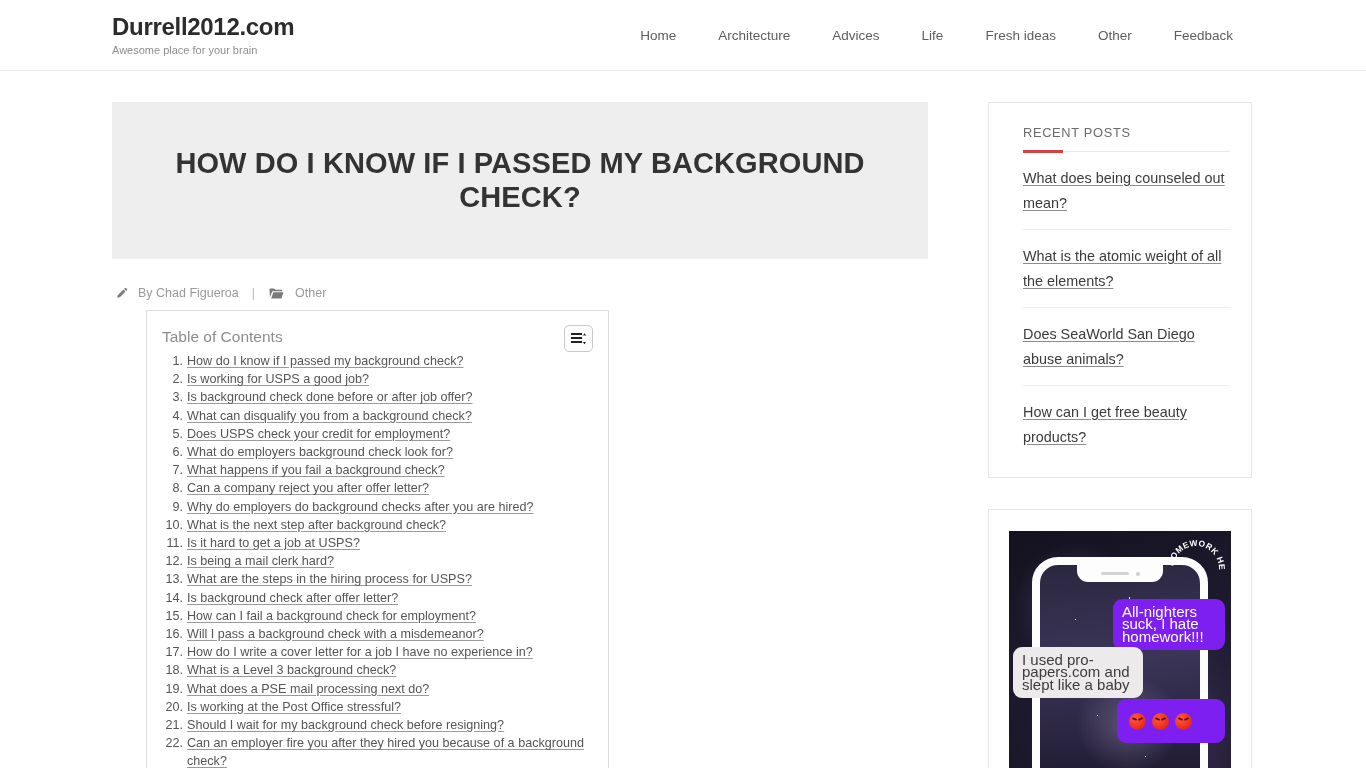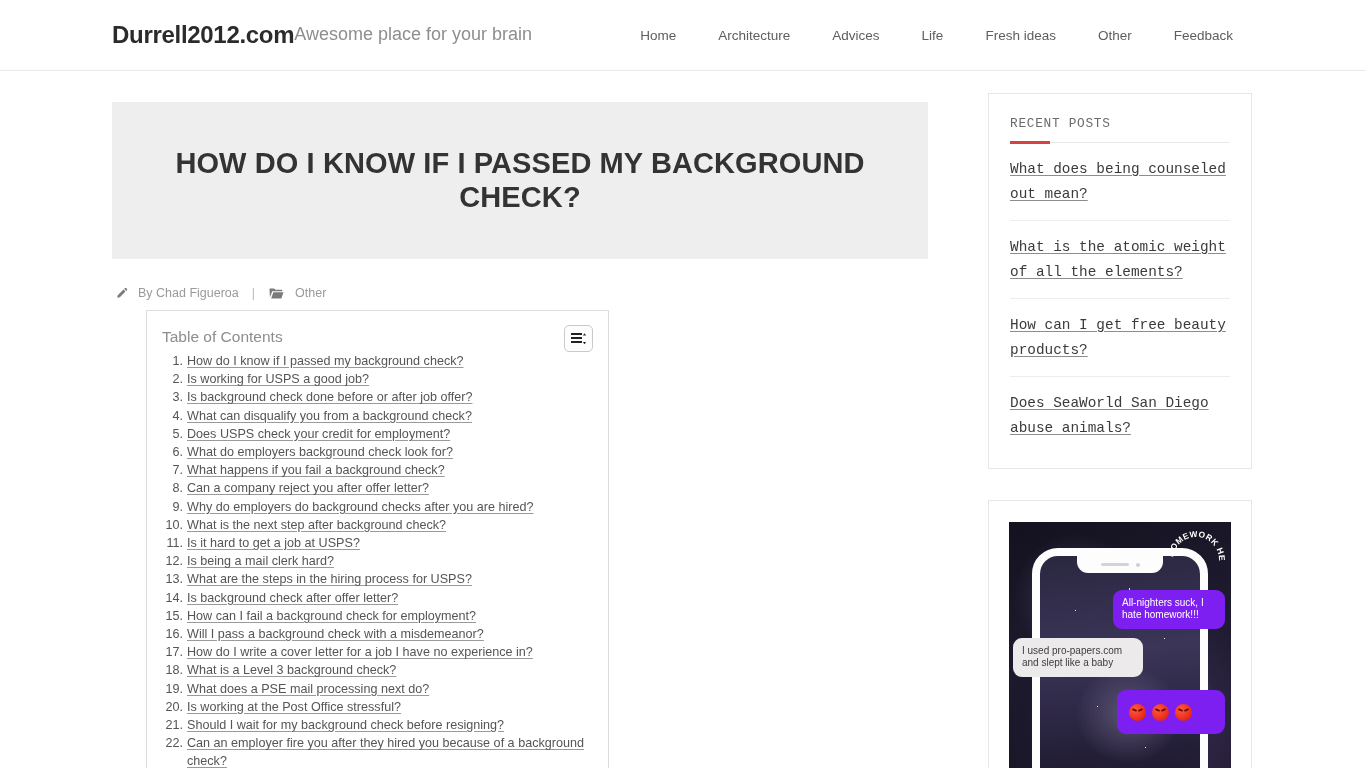--- a/index.html
+++ b/index.html
@@ -16,30 +16,30 @@
   
   .site-header {
     height: 71px;
     width: 100%;
     background: #ffffff;
     border-bottom: 1px solid #eceaea;
     display: flex;
     align-items: center;
     padding: 0 112px 0 112px;
   }
-  .brand { display: flex; flex-direction: row; justify-content: space-between; }
+  .brand { display: flex; flex-direction: column; justify-content: space-between; }
   .site-title {
     font-size: 24px;
     font-weight: bold;
     color: #2b2b2b;
     letter-spacing: -0.3px;
     line-height: 1.15;
   }
   .site-tagline {
-    font-size: 18px;
+    font-size: 11px;
     color: #8e8e8e;
     margin-top: 3px;
     line-height: 1.2;
   }
   .main-nav {
     margin-left: auto;
     display: flex;
     align-items: flex-start;
     gap: 0;
   }
@@ -172,21 +172,21 @@
     text-underline-offset: 2px;
     cursor: pointer;
   }
 
   
   .widget {
     border: 1px solid #e6e6e6;
     background: #ffffff;
     width: 264px;
   }
-  .widget-recent { margin-top: 22px; padding: 22px 21px 14px 21px; font-family: Liberation Mono, monospace; }
+  .widget-recent { margin-top: 31px; padding: 22px 21px 14px 34px; }
   .widget-title {
     font-size: 12.8px;
     letter-spacing: 0.7px;
     color: #6b6b6b;
     text-transform: uppercase;
     font-weight: normal;
   }
   .title-rule {
     margin-top: 11px;
     height: 1px;
@@ -283,21 +283,21 @@
     align-items: center;
     justify-content: center;
     gap: 7px;
     z-index: 4;
   }
   .notch-speaker { width: 28px; height: 3px; border-radius: 2px; background: #d4d4d4; }
   .notch-cam { width: 4px; height: 4px; border-radius: 50%; background: #cfcfcf; }
 
   .bubble {
     position: absolute;
-    font-size: 10px;
+    font-size: 15px;
     line-height: 12.4px;
     padding: 7px 9px;
     border-radius: 9px;
     z-index: 3;
     max-width: 150px;
   }
   .bubble-purple {
     background: #7d1ff0;
     color: #ffffff;
   }
@@ -467,24 +467,24 @@
       <h2 class="widget-title">Recent posts</h2>
       <div class="title-rule"></div>
       <ul class="recent-list">
         <li>
             <a class="recent-link">What does being counseled out mean?</a>
           </li>
         <li>
             <a class="recent-link">What is the atomic weight of all the elements?</a>
           </li>
         <li>
+            <a class="recent-link">Does SeaWorld San Diego abuse animals?</a>
+          </li>
+        <li>
             <a class="recent-link">How can I get free beauty products?</a>
-          </li>
-        <li>
-            <a class="recent-link">Does SeaWorld San Diego abuse animals?</a>
           </li>
       </ul>
     </section>
 
     <section class="widget widget-ad">
       <div class="ad-canvas">
         <div class="stars"></div>
 
         <svg class="arc-text" viewBox="0 0 62 62">
           <defs>

